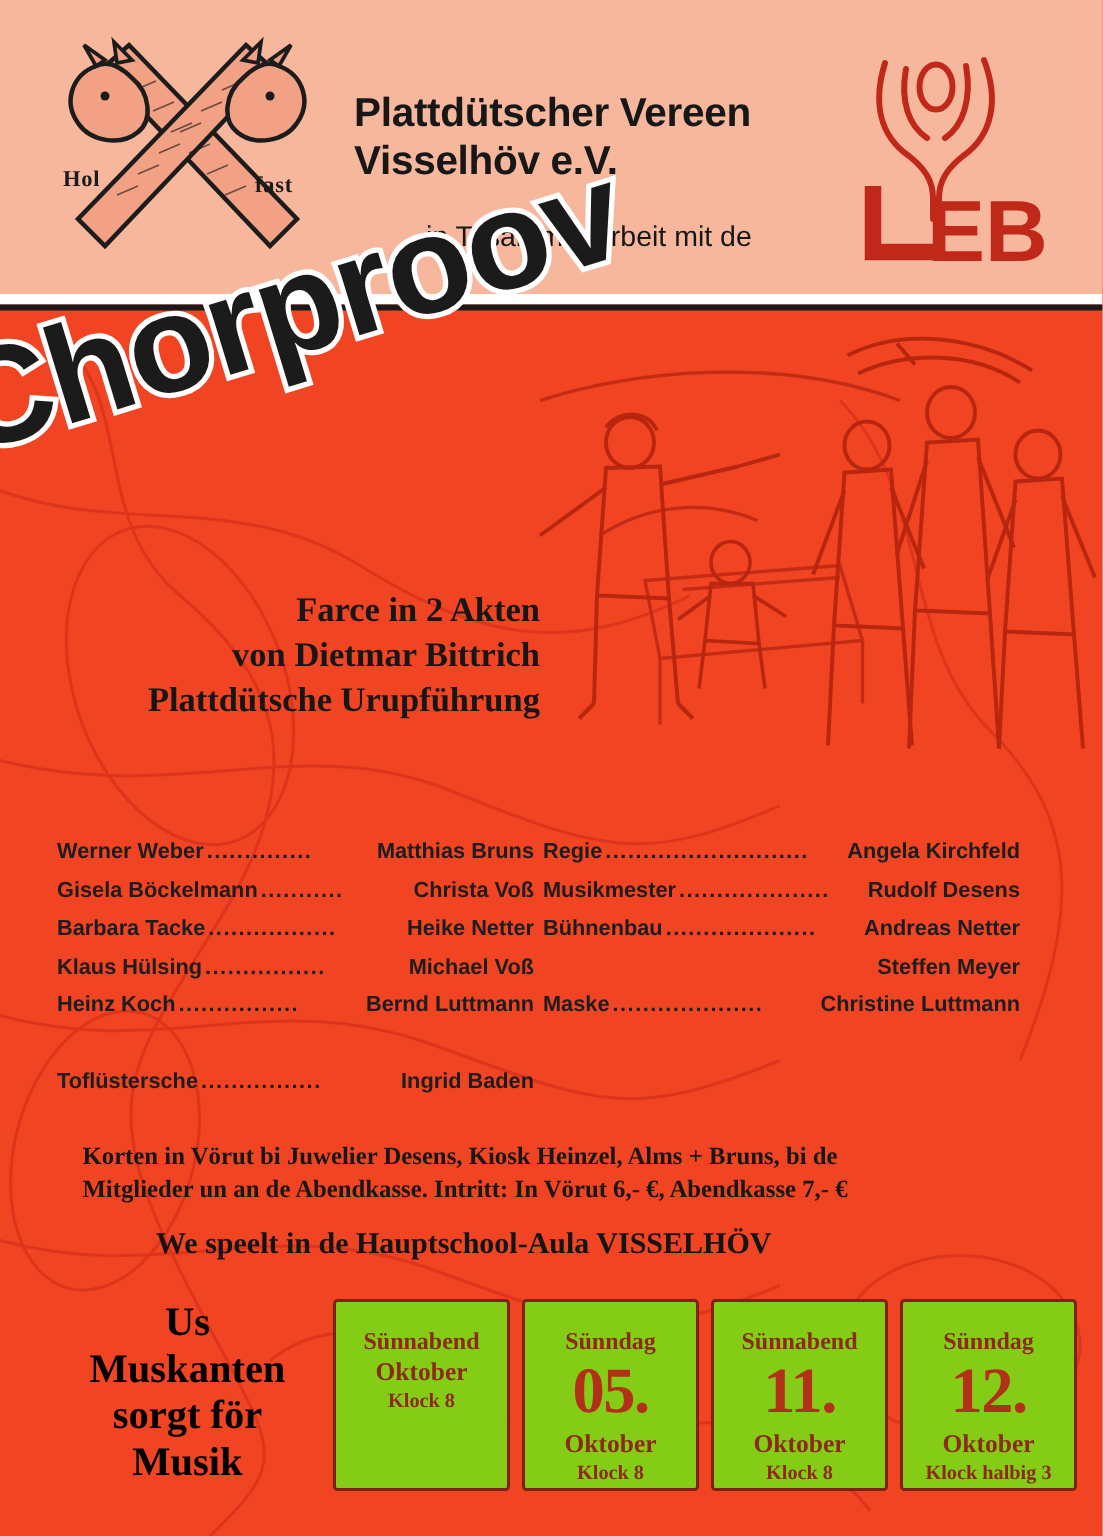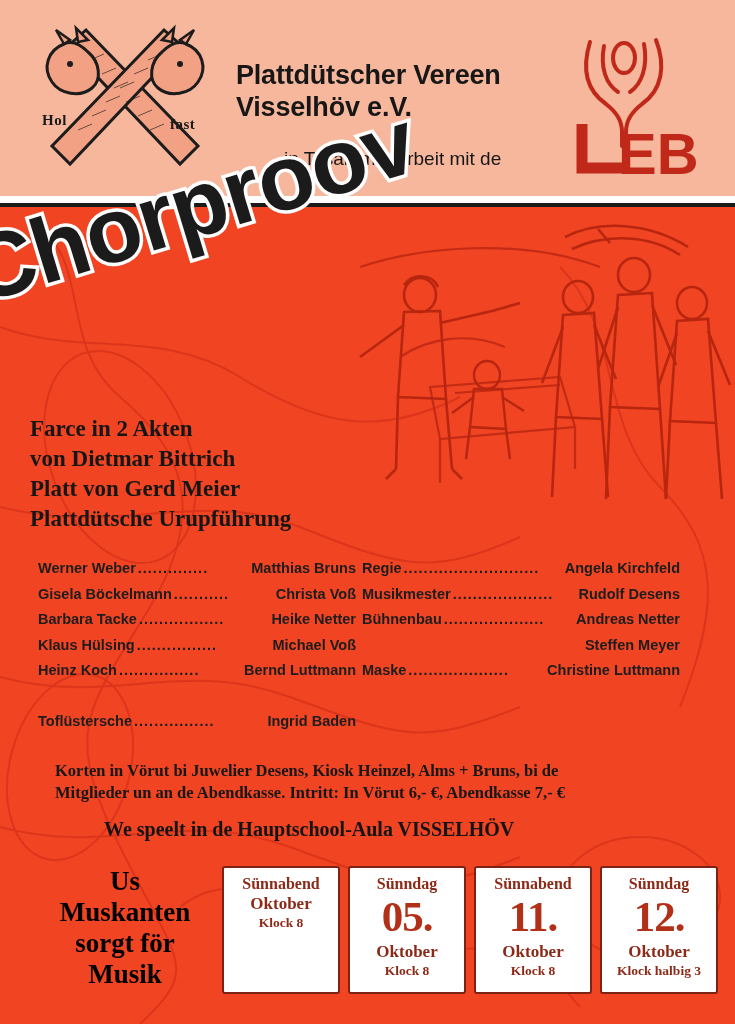--- a/index.html
+++ b/index.html
@@ -118,22 +118,23 @@
     color: #1b1b1b;
     -webkit-text-stroke: 7px #ffffff;
     paint-order: stroke fill;
     letter-spacing: -1px;
     text-align: left;
   }
 
   
   #subtitle {
     position: absolute;
-    left: 30px; top: 414px;
+    left: 30px; top: 392px;
     width: 330px;
+    text-align: right;
   }
   #subtitle .sline {
     font-family: "Liberation Serif", serif;
     font-weight: bold;
     font-size: 23px;
     line-height: 30px;
     color: #161616;
   }
 
   
@@ -207,26 +208,26 @@
   }
   #dates {
     position: absolute;
     left: 222px; top: 866px;
     display: flex;
     gap: 8px;
   }
   .date-card {
     width: 118px;
     height: 128px;
-    background: #ffffff;
+    background: #84cc16;
     border: 2px solid #7d2316;
     border-radius: 3px;
     text-align: center;
     box-sizing: border-box;
-    padding-top: 6px;
+    padding-top: 17px;
   }
   .date-card .dow {
     font-family: "Liberation Serif", serif;
     font-weight: bold;
     font-size: 16px;
     color: #8c2a18;
     line-height: 19px;
   }
   .date-card .day {
     font-family: "Liberation Serif", serif;
@@ -402,21 +403,20 @@
   <div id="header-rule"></div>
   <div id="header-rule2"></div>
 
   <div id="choir-title">
     <div id="choir-title-text">Chorproov</div>
   </div>
 
   <div id="subtitle">
     <div class="sline">Farce in 2 Akten</div>
     <div class="sline">von Dietmar Bittrich</div>
-    <div class="sline">Platt von Gerd Meier</div>
     <div class="sline">Plattdütsche Urupführung</div>
   </div>
 
   <div id="cast">
     <div class="cast-cols">
       <div class="cast-col">
         <div class="cast-row">
           <span class="role">Werner Weber</span>
           <span class="dots">..............</span>
           <span class="who">Matthias Bruns</span>

